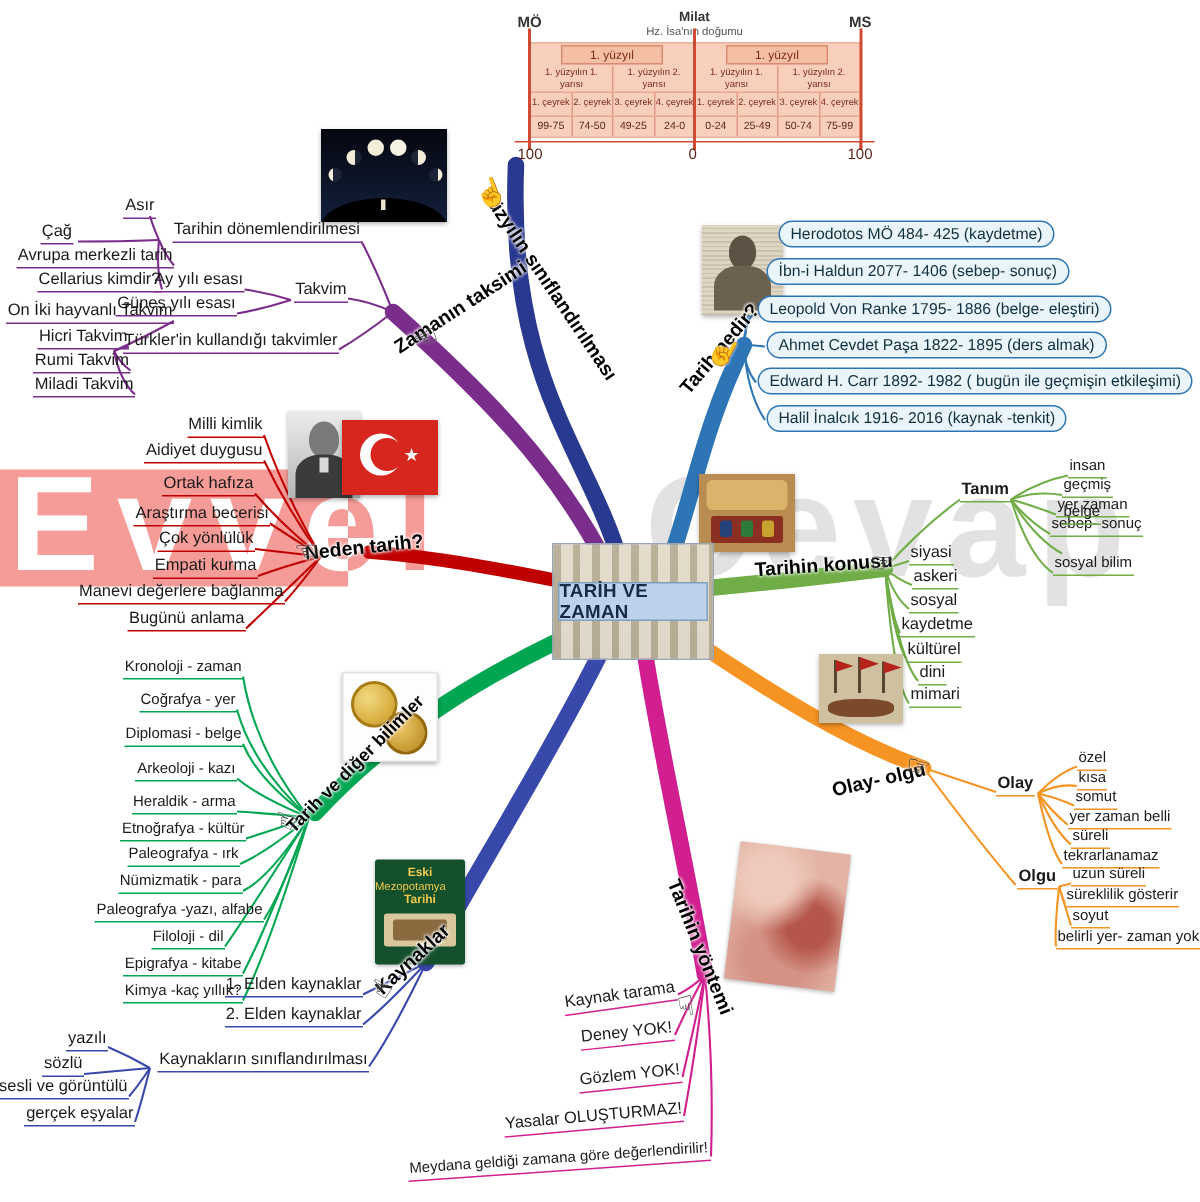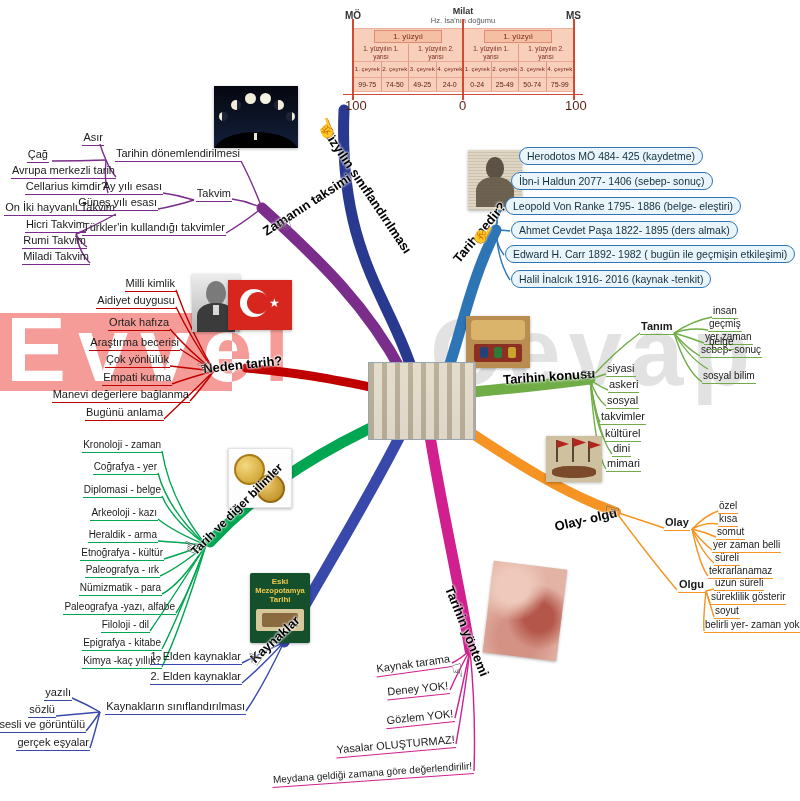--- a/index.html
+++ b/index.html
@@ -27,21 +27,21 @@
             border:1px solid #dd8b73;background:#f5bfa4;margin:1px 21px}
   .tl .half{grid-column:span 2;font-size:6.3px;color:#7a2a1a;text-align:center;line-height:1.12;border-left:1px solid #e09a85;
             display:flex;align-items:center;justify-content:center;padding:0 1px}
   .tl .q{font-size:6.2px;color:#7a2a1a;text-align:center;line-height:1.1;border-left:1px solid #e09a85;border-top:1px solid #e8a892;
          display:flex;align-items:center;justify-content:center}
   .tl .rg{font-size:7px;color:#5a1e12;text-align:center;border-left:1px solid #e09a85;border-top:1px solid #e8a892;
           display:flex;align-items:center;justify-content:center}
   .tl .vline{position:absolute;top:13px;width:1.6px;height:81px;background:#cf4a33}
   .tl .axis{position:absolute;left:0;top:88px;width:240px;border-top:1.4px solid #cf4a33}
   .tl .tick{position:absolute;top:88px;width:1.4px;height:5px;background:#cf4a33}
-  .tl .num{position:absolute;top:92px;font-size:13px;color:#5a1e12}
+  .tl .num{position:absolute;top:92px;font-size:10px;color:#5a1e12}
   
   .center{position:absolute;left:368px;top:362px;width:108px;height:78px;z-index:4;border:1px solid #98a5b5;
           background:linear-gradient(180deg,#d9dfe8,#aab6c4)}
   .center .cols{position:absolute;inset:0;background:repeating-linear-gradient(90deg,#b6a88c 0 5px,#e7dcc7 5px 13px);opacity:.85}
   .center .band{position:absolute;left:3px;right:3px;top:25px;height:26px;background:#bcd2ea;border:1px solid #7f9fc0;
                 display:flex;align-items:center;justify-content:center;font-weight:bold;font-size:12.5px;color:#18294a;letter-spacing:.2px}
   
   .wm{position:absolute;left:0;top:295px;width:800px;height:130px;z-index:1;opacity:.5}
   .wm .rect{position:absolute;left:0;top:18px;width:232px;height:78px;background:#ee3b33}
   .wm .wA{position:absolute;left:0;top:18px;width:232px;height:78px;overflow:hidden}
@@ -209,20 +209,21 @@
   <div class="tick" style="left:9px"></div>
   <div class="tick" style="left:119px"></div>
   <div class="tick" style="left:230px"></div>
   <span class="num" style="left:2px">100</span>
   <span class="num" style="left:116px">0</span>
   <span class="num" style="left:222px">100</span>
 </div>
 
 <div class="center">
   <div class="cols"></div>
+  <div class="band">TARİH VE ZAMAN</div>
 </div>
 
 <div class="img" style="left:214px;top:86px;width:84px;height:62px;background:linear-gradient(#05070f,#13203c)">
   <div class="moon" style="left:5px;top:26px;width:9px;height:9px;background:linear-gradient(90deg,#f2ecd9 30%,#1c2436 30%)"></div>
   <div class="moon" style="left:17px;top:14px;width:10px;height:10px;background:linear-gradient(90deg,#f2ecd9 55%,#1c2436 55%)"></div>
   <div class="moon" style="left:31px;top:7px;width:11px;height:11px;background:#f2ecd9"></div>
   <div class="moon" style="left:46px;top:7px;width:11px;height:11px;background:#f7f3e4"></div>
   <div class="moon" style="left:60px;top:14px;width:10px;height:10px;background:linear-gradient(270deg,#f2ecd9 55%,#1c2436 55%)"></div>
   <div class="moon" style="left:72px;top:26px;width:9px;height:9px;background:linear-gradient(270deg,#f2ecd9 30%,#1c2436 30%)"></div>
   <div style="position:absolute;left:0;bottom:0;width:100%;height:16px;background:radial-gradient(ellipse at 50% 120%,#000 70%,transparent 71%)"></div>
@@ -255,21 +256,21 @@
   <div style="position:absolute;left:42px;top:31px;width:8px;height:11px;background:#caa32e;border-radius:2px"></div>
 </div>
 
 <div class="img" style="left:228px;top:448px;width:64px;height:60px;background:#fdfdfd;border:1px solid #e2e2e2">
   <div style="position:absolute;left:5px;top:5px;width:31px;height:31px;border-radius:50%;background:radial-gradient(circle at 35% 35%,#f3d980,#c9971f);border:2px solid #a87c14"></div>
   <div style="position:absolute;left:27px;top:25px;width:29px;height:29px;border-radius:50%;background:radial-gradient(circle at 35% 35%,#ecc868,#b4841a);border:2px solid #94690e"></div>
 </div>
 
 <div class="img" style="left:250px;top:573px;width:60px;height:70px;background:#14502c;border-radius:2px">
   <span style="position:absolute;left:0;right:0;top:4px;text-align:center;font-size:8px;font-weight:bold;color:#f2c94c">Eski</span>
-  <span style="position:absolute;left:0;right:0;top:13px;text-align:center;font-size:7.5px;font-weight:bold;color:#f2c94c">Mezopotamya</span>
+  <span style="position:absolute;left:0;right:0;top:13px;font-size:7.5px;font-weight:normal;color:#f2c94c">Mezopotamya</span>
   <span style="position:absolute;left:0;right:0;top:22px;text-align:center;font-size:8px;font-weight:bold;color:#f2c94c">Tarihi</span>
   <div style="position:absolute;left:6px;top:36px;width:48px;height:22px;background:#d8c79a;border-radius:2px"></div>
   <div style="position:absolute;left:12px;top:40px;width:36px;height:14px;background:#8a6b3f;border-radius:2px"></div>
 </div>
 
 <div class="img" style="left:488px;top:565px;width:74px;height:92px;transform:rotate(7deg);background:radial-gradient(circle at 30% 25%,#efcabc 0 18%,transparent 40%),radial-gradient(circle at 70% 55%,#b4574a 0 20%,transparent 45%),radial-gradient(circle at 45% 80%,#d49285 0 25%,transparent 55%),#e3b3a5"></div>
 
 <div class="img" style="left:546px;top:436px;width:56px;height:46px;background:#cfc0a0">
   <div style="position:absolute;left:10px;top:4px;width:1.6px;height:22px;background:#5a4630"></div>
   <div style="position:absolute;left:26px;top:2px;width:1.6px;height:24px;background:#5a4630"></div>
@@ -356,21 +357,21 @@
 <span class="leaf lg" style="left:640px;top:320px;font-weight:bold">Tanım</span>
 <span class="leaf lg f10" style="left:712px;top:305px">insan</span>
 <span class="leaf lg f10" style="left:708px;top:318px">geçmiş</span>
 <span class="leaf lg f10" style="left:704px;top:331px">yer zaman</span>
 <span class="leaf lg f10" style="left:700px;top:344px">sebep- sonuç</span>
 <span class="leaf lg f10" style="left:708px;top:336px">belge</span>
 <span class="leaf lg f10" style="left:702px;top:370px">sosyal bilim</span>
 <span class="leaf lg" style="left:606px;top:362px">siyasi</span>
 <span class="leaf lg" style="left:608px;top:378px">askeri</span>
 <span class="leaf lg" style="left:606px;top:394px">sosyal</span>
-<span class="leaf lg" style="left:600px;top:410px">takvimler</span>
+<span class="leaf lg" style="left:600px;top:410px">kaydetme</span>
 <span class="leaf lg" style="left:604px;top:427px">kültürel</span>
 <span class="leaf lg" style="left:612px;top:442px">dini</span>
 <span class="leaf lg" style="left:606px;top:457px">mimari</span>
 
 <span class="hbox" style="left:519px;top:147px">Herodotos MÖ 484- 425 (kaydetme)</span>
 <span class="hbox" style="left:511px;top:172px">İbn-i Haldun 2077- 1406 (sebep- sonuç)</span>
 <span class="hbox" style="left:505px;top:197px">Leopold Von Ranke 1795- 1886 (belge- eleştiri)</span>
 <span class="hbox" style="left:511px;top:221px">Ahmet Cevdet Paşa 1822- 1895 (ders almak)</span>
 <span class="hbox" style="left:505px;top:245px">Edward H. Carr 1892- 1982 ( bugün ile geçmişin etkileşimi)</span>
 <span class="hbox" style="left:511px;top:270px">Halil İnalcık 1916- 2016 (kaynak -tenkit)</span>

